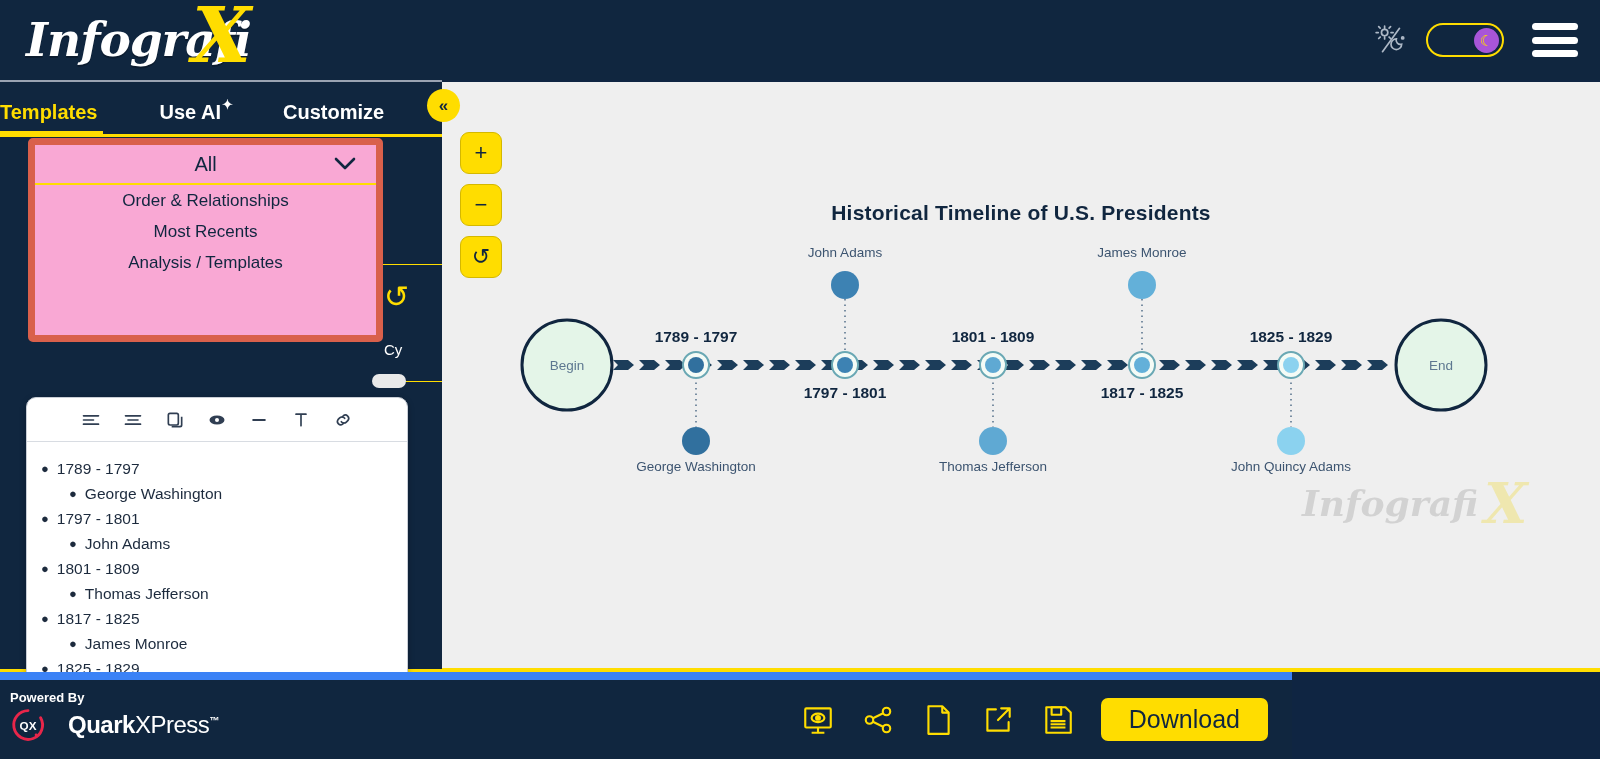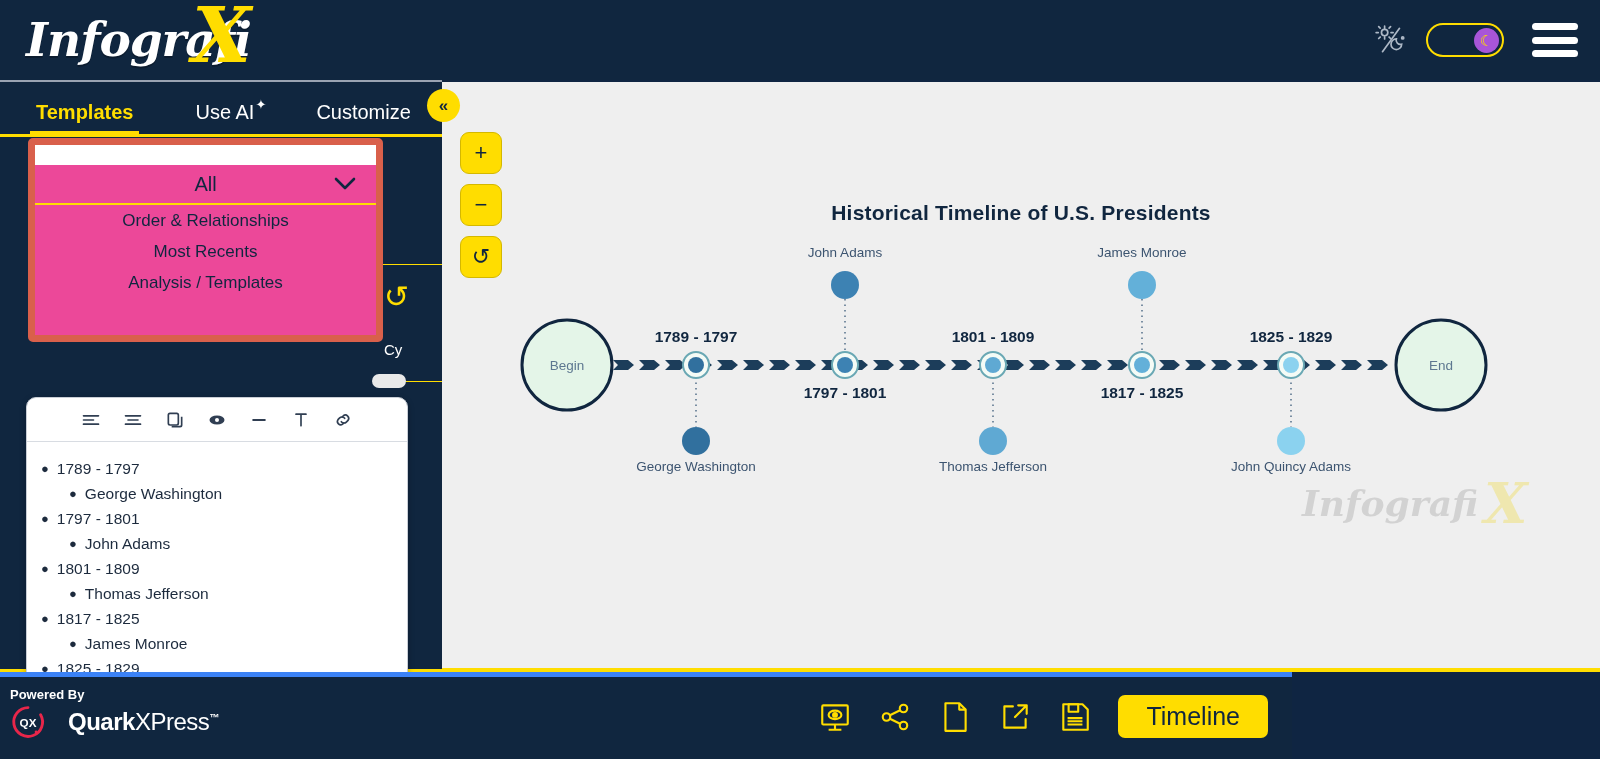--- a/index.html
+++ b/index.html
@@ -45,22 +45,22 @@
   .hamburger { width: 46px; height: 34px; display: flex; flex-direction: column; justify-content: space-between; cursor: pointer; margin-left: 10px; }
   .hamburger span { display: block; height: 7px; border-radius: 4px; background: #ffffff; }
 
   
   .leftpanel {
     position: absolute; left: 0; top: 80px; width: 442px; height: 592px;
     background: #10263f;
     border-top: 2px solid #9aa3b2;
     border-bottom: 3px solid #ffdd00;
   }
-  .tabs { display: flex; align-items: flex-end; height: 48px; padding-left: 36px; gap: 62px; }
-  .tab { color: #ffffff; font-size: 20px; padding-bottom: 6px; cursor: pointer; position: relative; white-space: nowrap; }
+  .tabs { display: flex; align-items: flex-end; height: 48px; gap: 62px; }
+  .tab { color: #ffffff; font-size: 20px; padding-bottom: 6px; cursor: pointer; position: relative; white-space: nowrap; font-weight: bold; }
   .tab.active { color: #ffdd00; font-weight: 700; }
   .tab.active::after {
     content: ""; position: absolute; left: -6px; right: -6px; bottom: -4px;
     height: 3px; background: #ffdd00;
   }
   .ai-sparkle { position: absolute; right: -12px; top: -4px; color: #ffffff; font-size: 13px; }
   .tabs-underline { position: absolute; left: 0; top: 134px; width: 442px; height: 3px; background: #ffdd00; }
 
   .collapse-btn {
     position: absolute; left: 427px; top: 89px; width: 33px; height: 33px;
@@ -95,21 +95,21 @@
   .ol-item { font-size: 15.5px; color: #1c2a3d; line-height: 25px; display: flex; align-items: center; }
   .ol-item.lvl1 { padding-left: 0px; }
   .ol-item.lvl2 { padding-left: 28px; }
   .ol-bullet { font-size: 13px; margin-right: 8px; line-height: 1; }
 
   
   .dd-highlight {
     position: absolute; left: 28px; top: 138px; width: 355px; height: 204px;
     border: 7px solid #d9604b; border-radius: 5px; z-index: 50; background: #ffffff;
   }
-  .dd-inner { position: absolute; inset: 0; background: #ec4899; overflow: hidden; margin-top: 20px; }
+  .dd-inner { position: absolute; inset: 0; background: #f9a8d4; overflow: hidden; }
   .dd-head {
     height: 40px; display: flex; align-items: center; justify-content: center;
     position: relative; border-bottom: 2px solid #ffdd00; cursor: pointer;
   }
   .dd-head-label { font-size: 20px; color: #10263f; }
   .dd-chev { position: absolute; right: 18px; top: 8px; color: #10263f; }
   .dd-opt {
     height: 31px; display: flex; align-items: center; justify-content: center;
     font-size: 17px; color: #10263f; cursor: pointer;
   }
@@ -139,21 +139,21 @@
 
   
   .tl-svg { position: absolute; left: 0; top: 0; width: 1158px; height: 588px; }
   .tl-range-label { font-size: 15.5px; font-weight: 700; fill: #10263f; text-anchor: middle; }
   .tl-name-label { font-size: 13.5px; fill: #3c5470; text-anchor: middle; }
   .tl-cap-label { font-size: 13.5px; fill: #5d7790; text-anchor: middle; }
 
   
   .bottombar {
     position: absolute; left: 0; top: 672px; width: 1292px; height: 87px;
-    background: #10263f; border-top: 5px solid #3b82f6;
+    background: #10263f; border-top: 8px solid #3b82f6;
   }
   .powered { position: absolute; left: 10px; top: 10px; }
   .powered-lbl { color: #ffffff; font-size: 13px; font-weight: 700; margin-bottom: 2px; }
   .quark-row { display: flex; align-items: center; gap: 22px; }
   .quark-logo { width: 36px; height: 36px; position: relative; }
   .quark-name { color: #ffffff; font-size: 24px; font-weight: 700; letter-spacing: -.5px; }
   .quark-name .thin { font-weight: 400; text-align: right; }
   .quark-name .tm { font-size: 10px; vertical-align: super; }
 
   .bottom-actions { position: absolute; right: 24px; top: 18px; display: flex; align-items: center; gap: 26px; }
@@ -444,16 +444,16 @@
           <path d="M16 16 27 5M19 5h8v8"></path>
         </g>
       </svg>
       <svg class="act-ico" viewBox="0 0 32 32">
         <g fill="none" stroke="#ffdd00" stroke-width="2" stroke-linejoin="round">
           <path d="M5 4h18l5 5v19H5z"></path>
           <rect x="10" y="4" width="9" height="7"></rect>
           <path d="M9 17h14M9 20h14M9 23h14"></path>
         </g>
       </svg>
-      <button class="download-btn">Timeline</button>
+      <button class="download-btn">Download</button>
     </div>
   </div>
 </div>
 
 </body></html>

